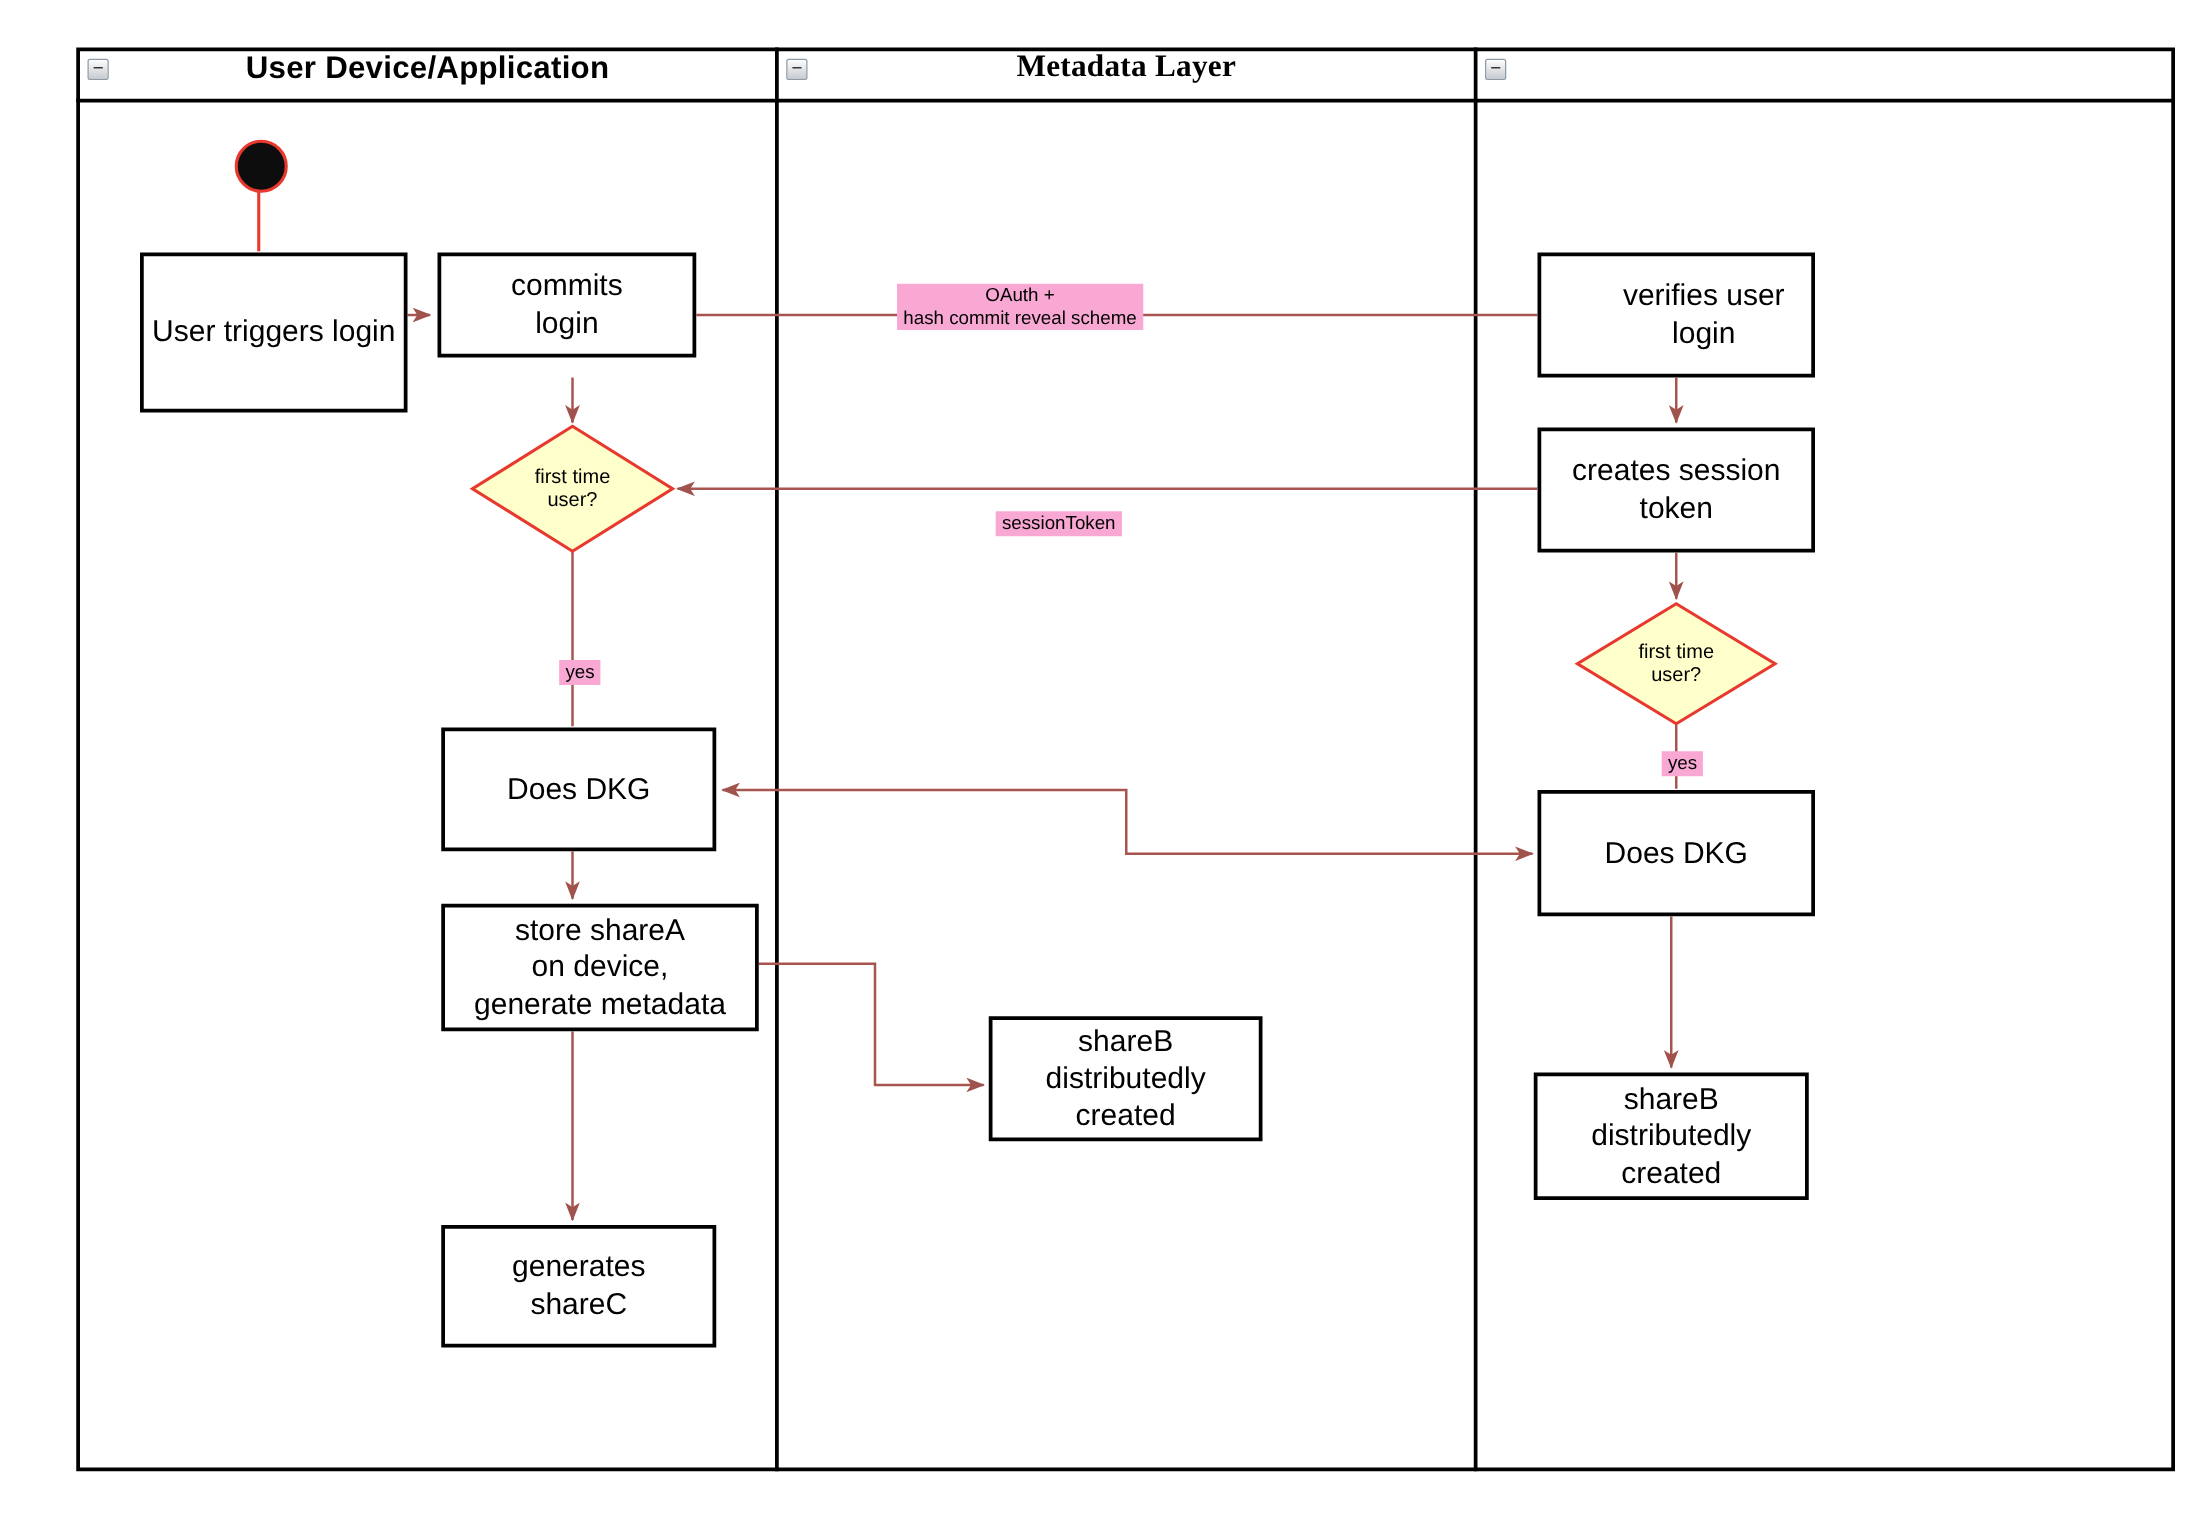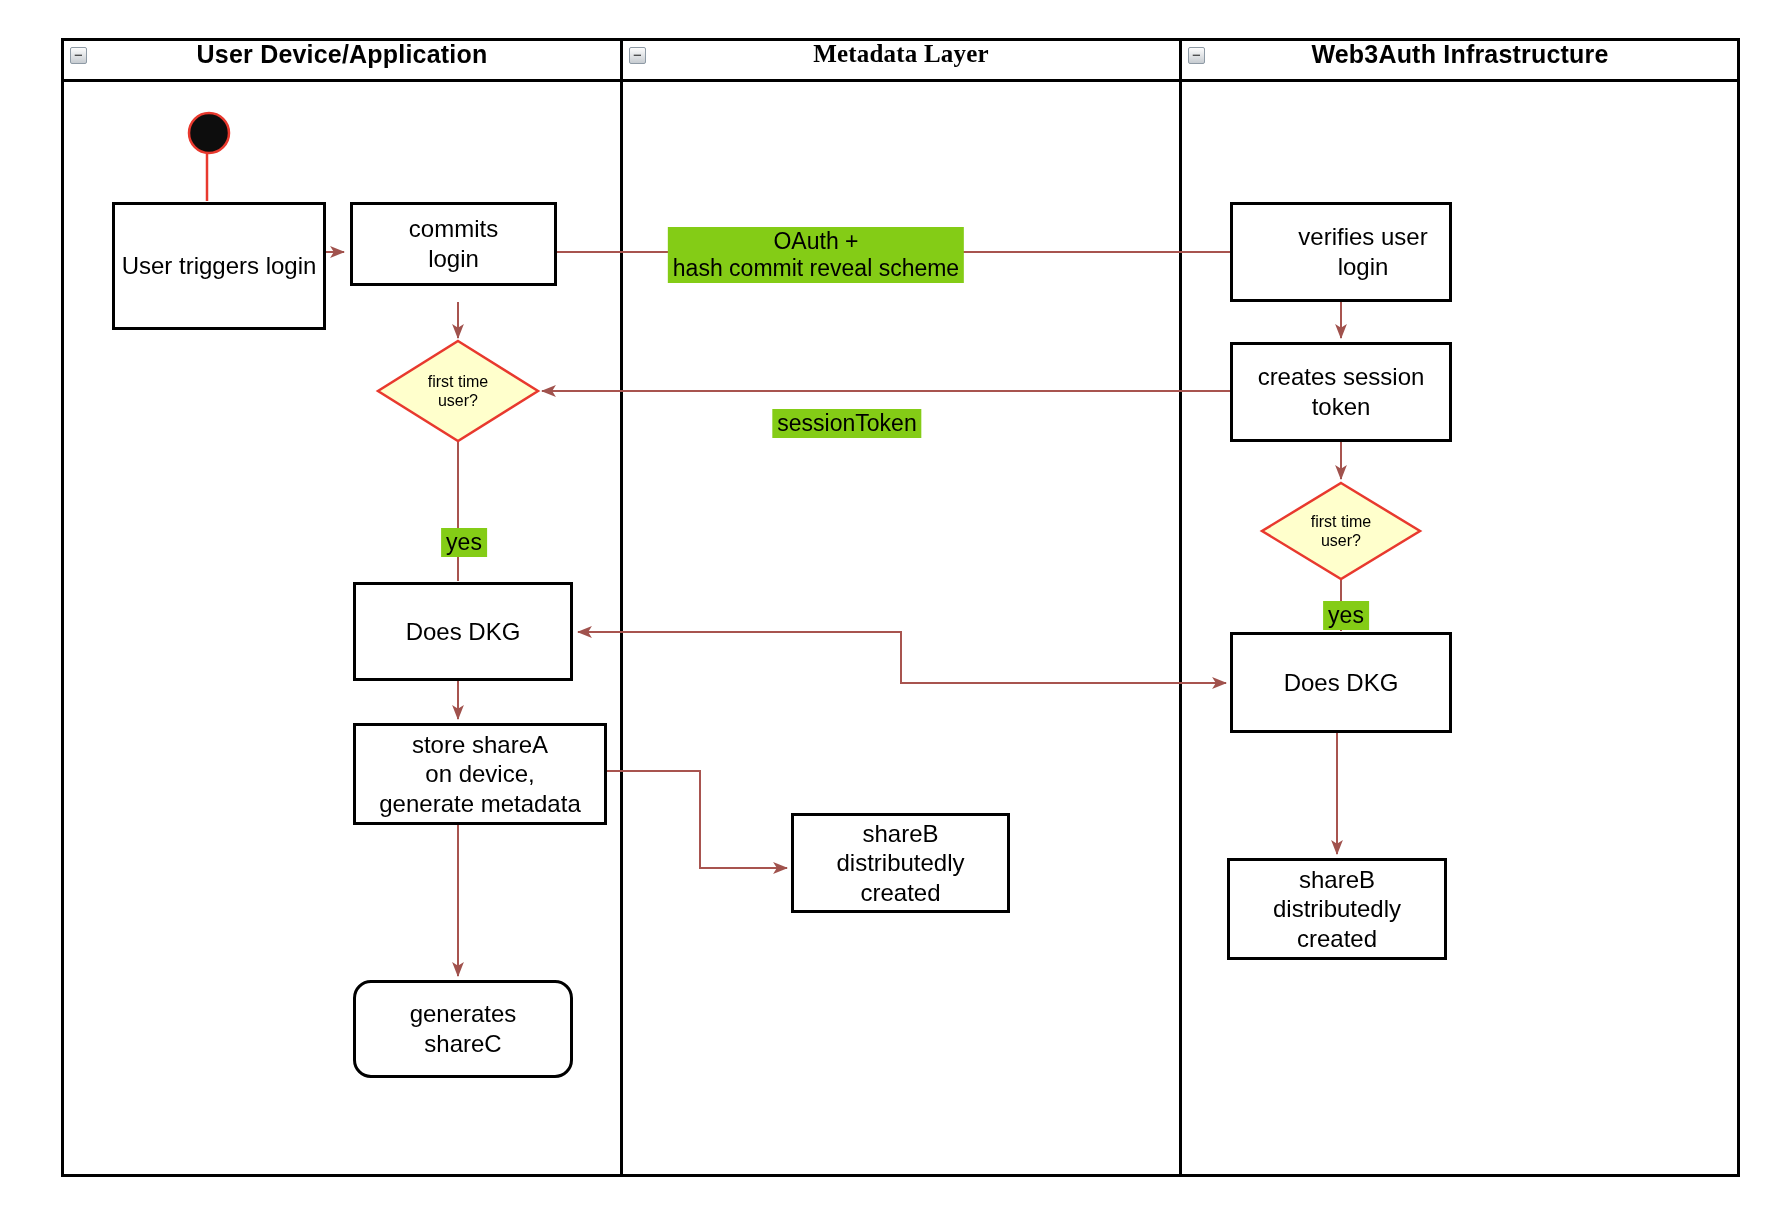--- a/index.html
+++ b/index.html
@@ -29,43 +29,40 @@
   .node{
     position:absolute;box-sizing:border-box;background:#fff;border:3px solid #000;
     display:flex;align-items:center;justify-content:center;text-align:center;
     font-size:24px;line-height:1.23;white-space:pre-line;
   }
   .diamond-label{
     position:absolute;display:flex;align-items:center;justify-content:center;text-align:center;
     font-size:16px;line-height:1.2;white-space:pre-line;pointer-events:none;
   }
   .edge-label{
-    position:absolute;background:#84cc16;text-align:center;
-    font-size:23px;line-height:1.18;white-space:pre-line;padding:1px 5px;
+    position:absolute;background:#f9a8d4;text-align:center;
+    font-size:15px;line-height:1.18;white-space:pre-line;padding:1px 5px;
     transform:translateX(-50%);
   }
 </style>
 </head>
 <body>
 
 <div class="canvas">
 
   <div class="pool-frame"></div>
   <div class="h-separator"></div>
   <div class="v-divider" style="left:620px;"></div>
   <div class="v-divider" style="left:1179px;"></div>
 
   <div class="lane-header" style="left:64px;width:556px;">
       <span>User Device/Application</span>
     </div>
   <div class="lane-header" style="left:623px;width:556px;font-family:Liberation Serif, serif;">
       <span>Metadata Layer</span>
-    </div>
-  <div class="lane-header" style="left:1182px;width:556px;">
-      <span>Web3Auth Infrastructure</span>
     </div>
 
   <div class="collapse-btn" style="left:70px;">
       <span>−</span>
     </div>
   <div class="collapse-btn" style="left:629px;">
       <span>−</span>
     </div>
   <div class="collapse-btn" style="left:1188px;">
       <span>−</span>
@@ -99,21 +96,21 @@
     <polygon points="1341,483 1420,531 1341,579 1262,531" fill="#ffffcc" stroke="#e8392e" stroke-width="2.5"></polygon>
   </svg>
 
   <div class="node" style="left:112px;top:202px;width:214px;height:128px;">User triggers login</div>
   <div class="node" style="left:350px;top:202px;width:207px;height:84px;">commits
 login</div>
   <div class="node" style="left:353px;top:582px;width:220px;height:99px;">Does DKG</div>
   <div class="node" style="left:353px;top:723px;width:254px;height:102px;">store shareA
 on device,
 generate metadata</div>
-  <div class="node" style="left:353px;top:980px;width:220px;height:98px;border-radius:18px;">generates
+  <div class="node" style="left:353px;top:980px;width:220px;height:98px;">generates
 shareC</div>
 
   <div class="node" style="left:791px;top:813px;width:219px;height:100px;">shareB
 distributedly
 created</div>
 
   <div class="node" style="left:1230px;top:202px;width:222px;height:100px;padding-left:44px;">verifies user login</div>
   <div class="node" style="left:1230px;top:342px;width:222px;height:100px;">creates session
 token</div>
   <div class="node" style="left:1230px;top:632px;width:222px;height:101px;">Does DKG</div>

